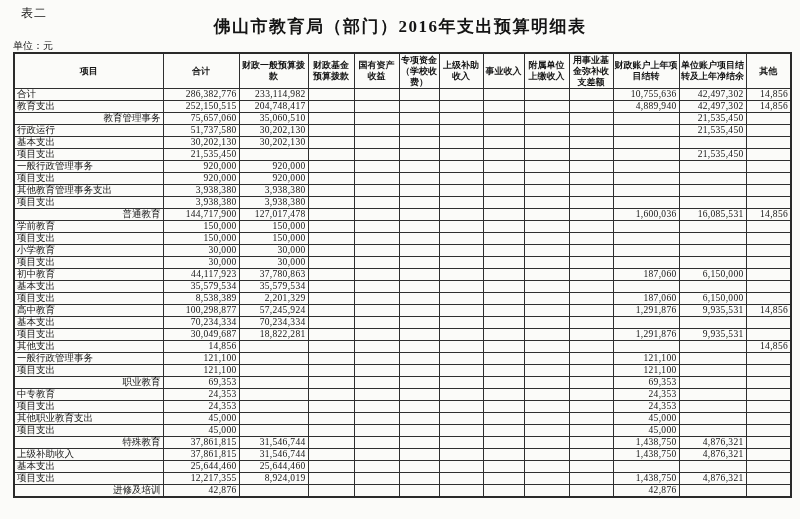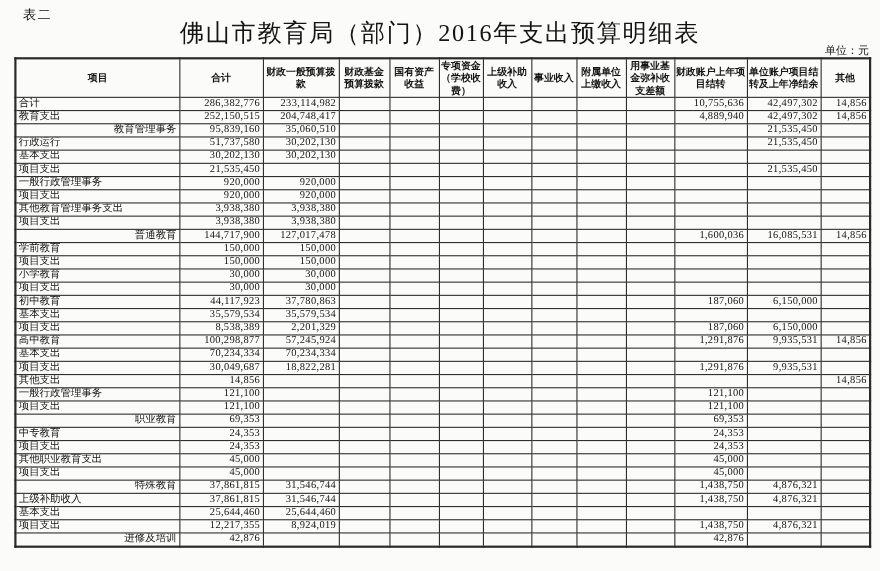--- a/index.html
+++ b/index.html
@@ -5,23 +5,23 @@
   html,body{margin:0;padding:0;}
   body{
     width:800px;height:519px;position:relative;overflow:hidden;
     background:#fbfbf9;color:#141414;
     font-family:"Liberation Serif","DejaVu Serif",serif;
   }
   .sheet{position:absolute;inset:0;}
   .sheet-tag{position:absolute;left:21px;top:5px;font-size:12px;letter-spacing:1px;}
   .page-title{
     position:absolute;left:0;right:0;top:15px;text-align:center;
-    font-size:22px;font-weight:normal;letter-spacing:1.5px;
+    font-size:17px;font-weight:bold;letter-spacing:1.5px;
   }
-  .unit-label{position:absolute;left:13px;top:39px;width:777px;text-align:right;font-size:10px;}
+  .unit-label{position:absolute;left:13px;top:39px;width:777px;font-size:10px;}
   table.budget{
     position:absolute;left:13px;top:52px;width:777px;
     border-collapse:collapse;table-layout:fixed;
     border:2px solid #2a2a2a;
   }
   table.budget th, table.budget td{
     border:1px solid #2f2f2f;
     overflow:hidden;white-space:nowrap;
   }
   table.budget th{
@@ -105,21 +105,21 @@
           <td class="num"></td>
           <td class="num"></td>
           <td class="num"></td>
           <td class="num"></td>
           <td class="num">4,889,940</td>
           <td class="num">42,497,302</td>
           <td class="num">14,856</td>
         </tr>
         <tr>
           <td class="item lvl1">教育管理事务</td>
-          <td class="num">95,839,160</td>
+          <td class="num">75,657,060</td>
           <td class="num">35,060,510</td>
           <td class="num"></td>
           <td class="num"></td>
           <td class="num"></td>
           <td class="num"></td>
           <td class="num"></td>
           <td class="num"></td>
           <td class="num"></td>
           <td class="num"></td>
           <td class="num">21,535,450</td>

